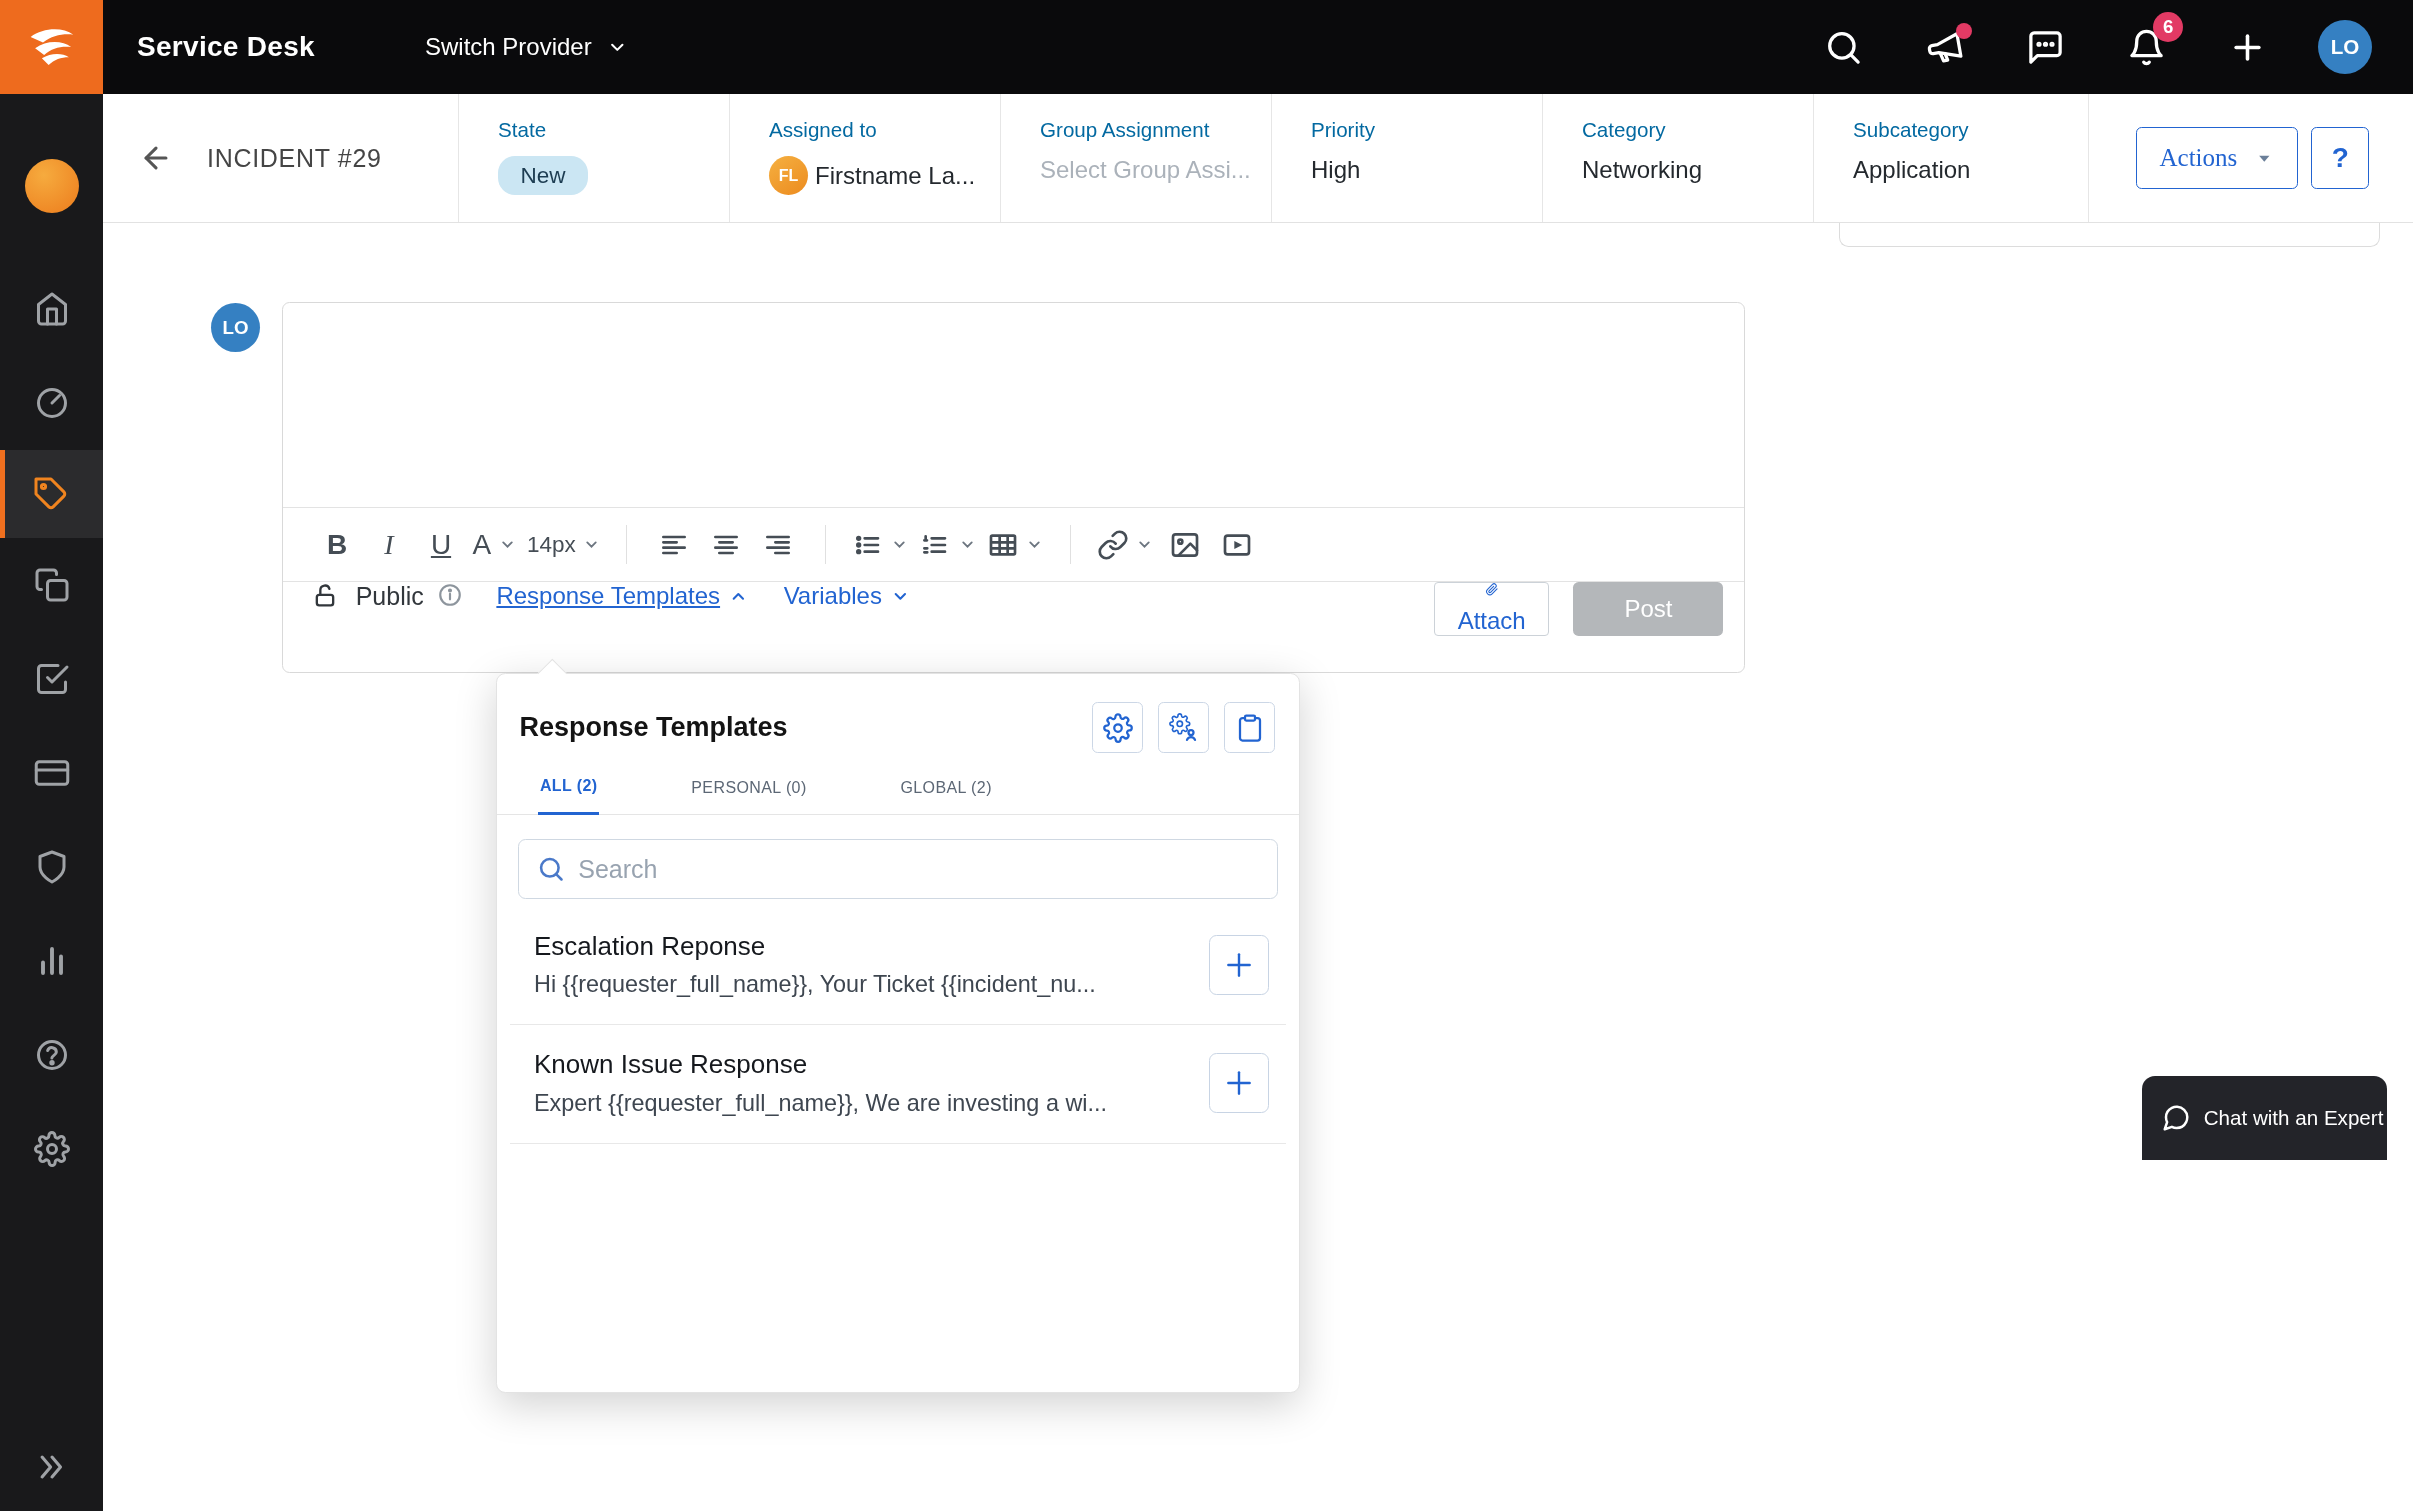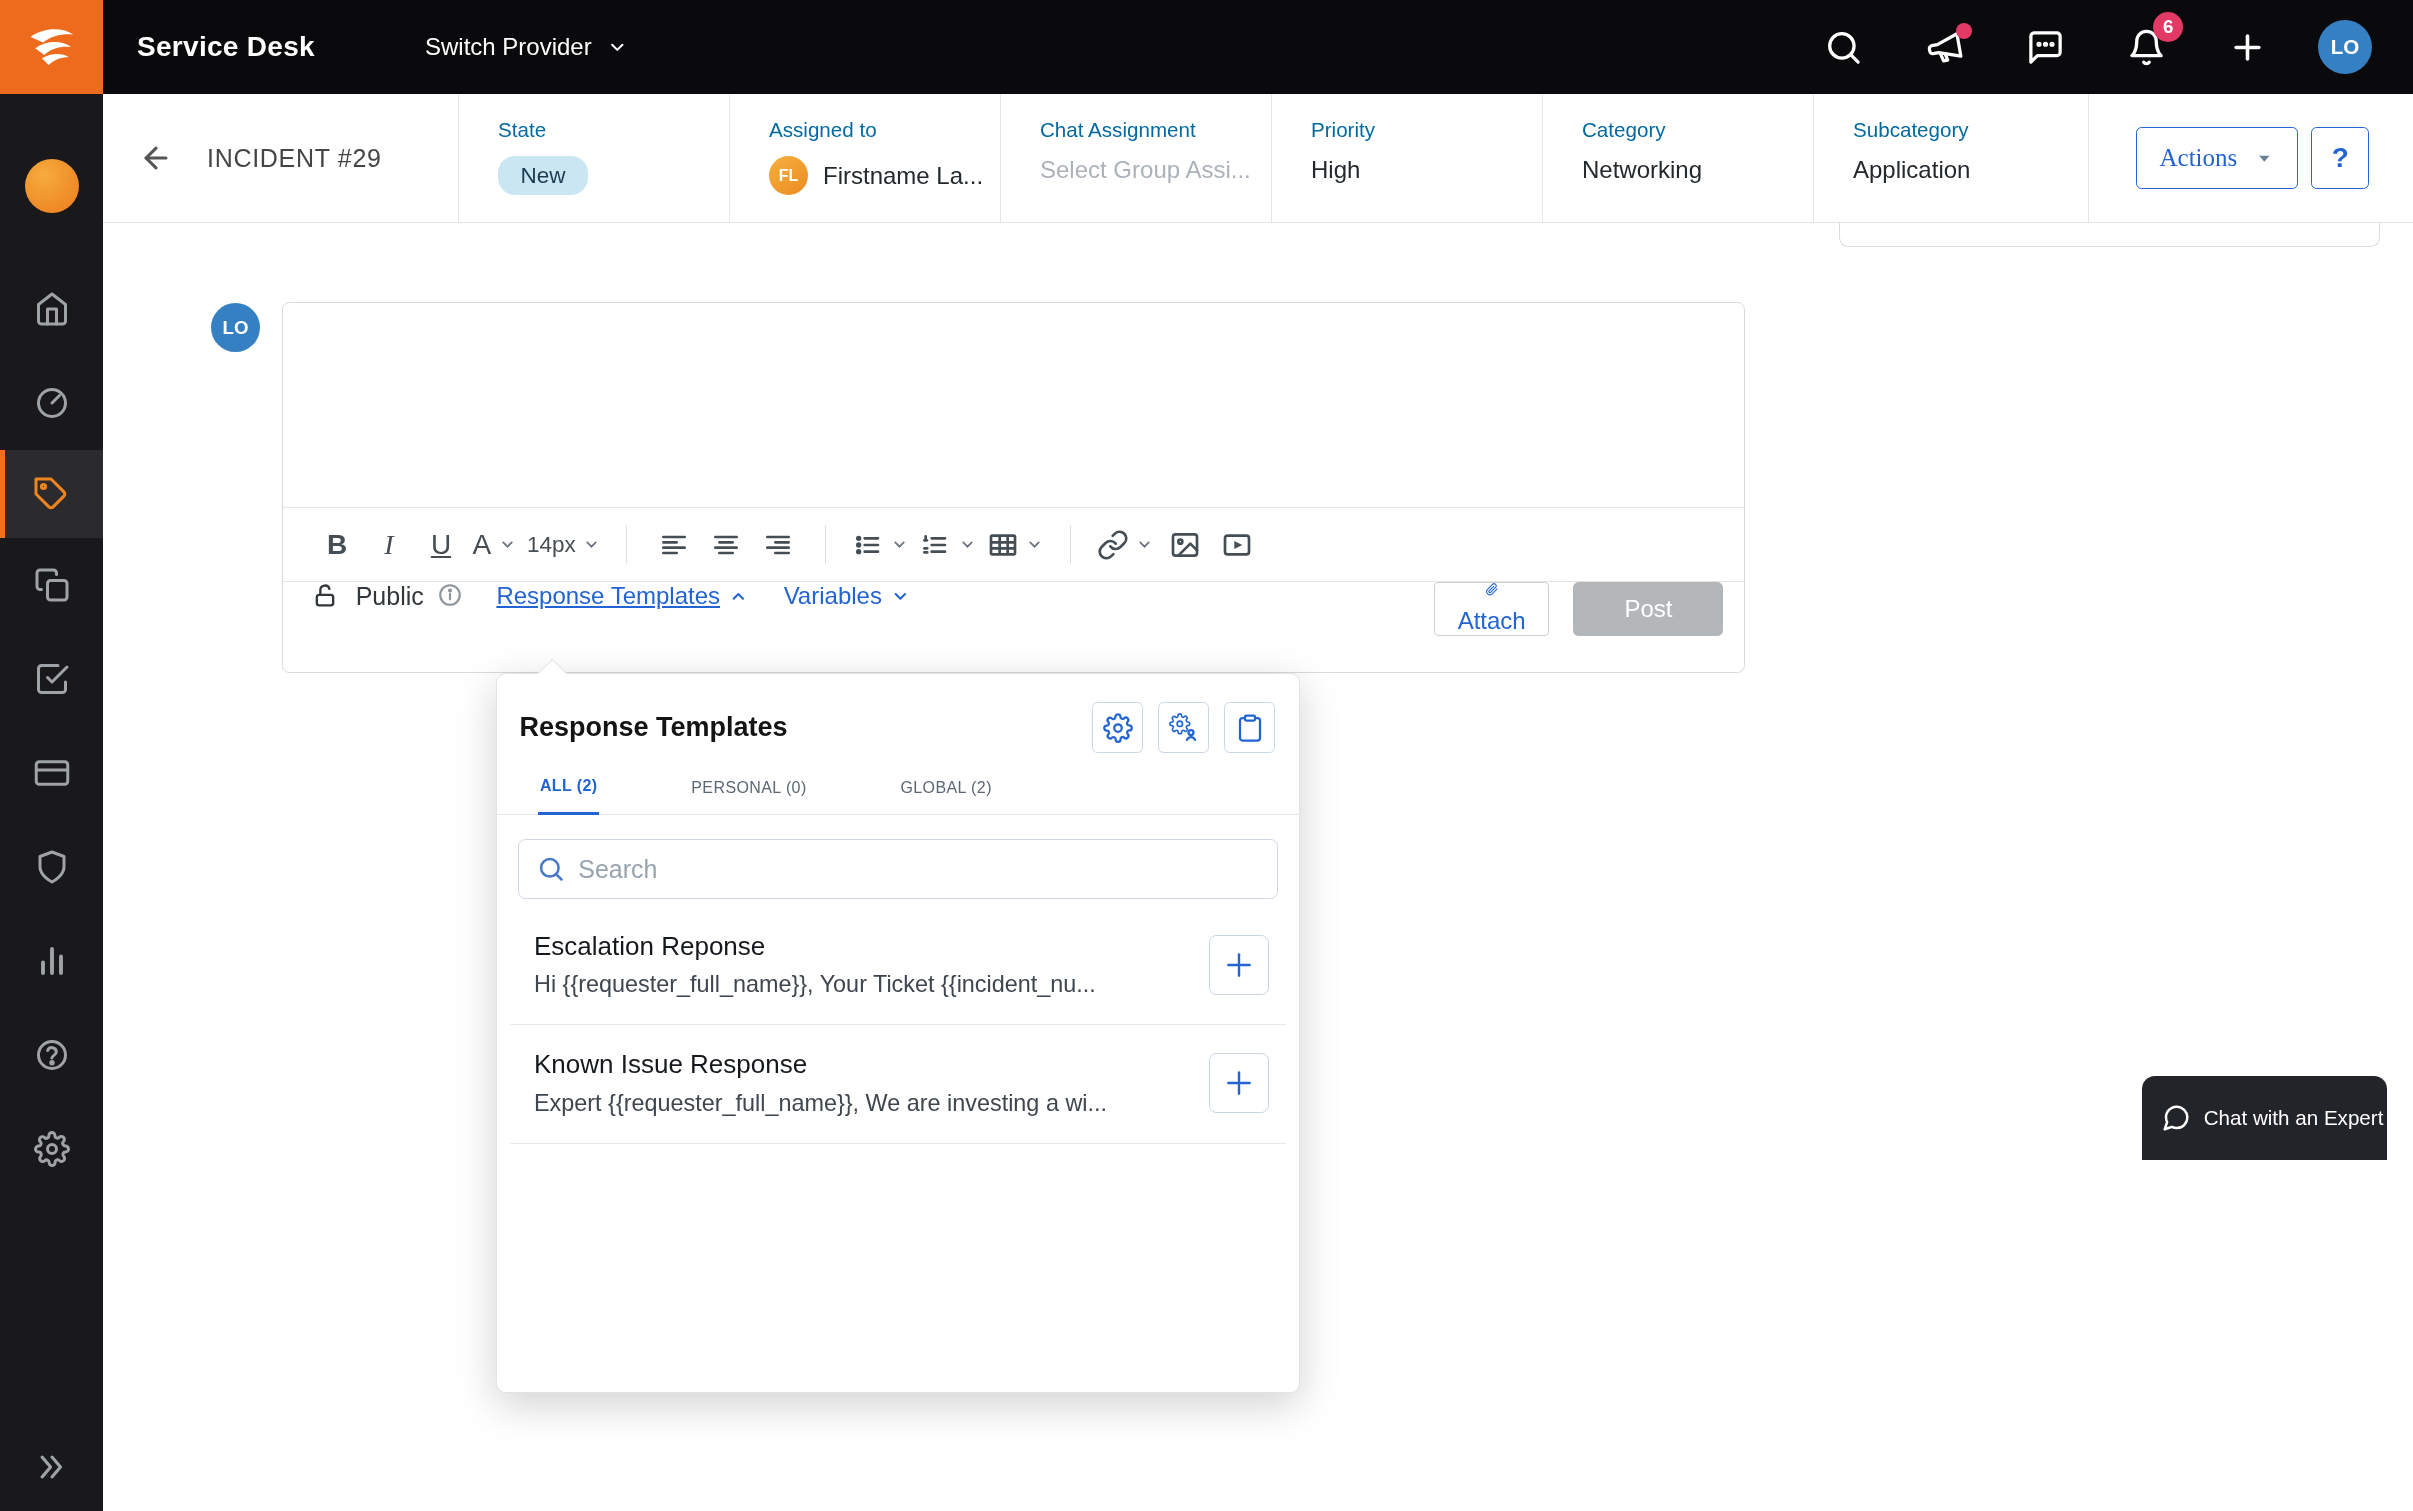--- a/index.html
+++ b/index.html
@@ -52,21 +52,21 @@
   .back-btn { background: none; border: none; color: #555; cursor: pointer; display: flex; }
   .back-btn svg { width: 34px; height: 34px; }
   .inc-title { font-size: 25px; color: #454545; letter-spacing: 0.7px; white-space: nowrap; }
   .field-col { width: 271px; flex: none; border-left: 0.9px solid #e6e6e6; padding: 24px 9.4px 0 39px;
     display: flex; flex-direction: column; gap: 14px; overflow: hidden; }
   .field-label { font-size: 20.6px; color: #0369a1; white-space: nowrap; }
   .field-value { font-size: 24px; color: #24292e; white-space: nowrap; }
   .field-value.placeholder { color: #abb2ba; }
   .pill { display: inline-block; align-self: flex-start; background: #cbe6f3; color: #1d3d52;
     font-size: 22.5px; padding: 6.5px 22.5px; border-radius: 17px; }
-  .assigned-row { display: flex; align-items: center; gap: 15px; }
+  .assigned-row { display: flex; align-items: center; gap: 7px; }
   .fl-avatar { width: 39px; height: 39px; border-radius: 50%; flex: none;
     background: linear-gradient(145deg, #f5b041, #ec8b1f); color: #fff; font-size: 16px; font-weight: bold;
     display: flex; align-items: center; justify-content: center; }
   .actions-region { margin-left: auto; width: 326px; flex: none; border-left: 0.9px solid #e6e6e6;
     display: flex; align-items: center; padding-left: 47px; gap: 13px; }
   .actions-btn { height: 62px; padding: 0 22.5px; background: #fff; border: 1.9px solid #2264d1;
     border-radius: 5.6px; color: #2264d1; font-size: 25px; display: flex; align-items: center; gap: 17px;
     cursor: pointer; font-family: Liberation Serif, serif; }
   .actions-btn svg { width: 20.6px; height: 20.6px; }
   .help-btn { width: 58px; height: 62px; background: #fff; border: 1.9px solid #2264d1; border-radius: 5.6px;
@@ -307,21 +307,21 @@
 
     <div class="field-col">
       <div class="field-label">Assigned to</div>
       <div class="assigned-row">
         <span class="fl-avatar">FL</span>
         <span class="field-value">Firstname La...</span>
       </div>
     </div>
 
     <div class="field-col">
-      <div class="field-label">Chat Assignment</div>
+      <div class="field-label">Group Assignment</div>
       <div class="field-value placeholder">Select Group Assi...</div>
     </div>
 
     <div class="field-col">
       <div class="field-label">Priority</div>
       <div class="field-value">High</div>
     </div>
 
     <div class="field-col">
       <div class="field-label">Category</div>

